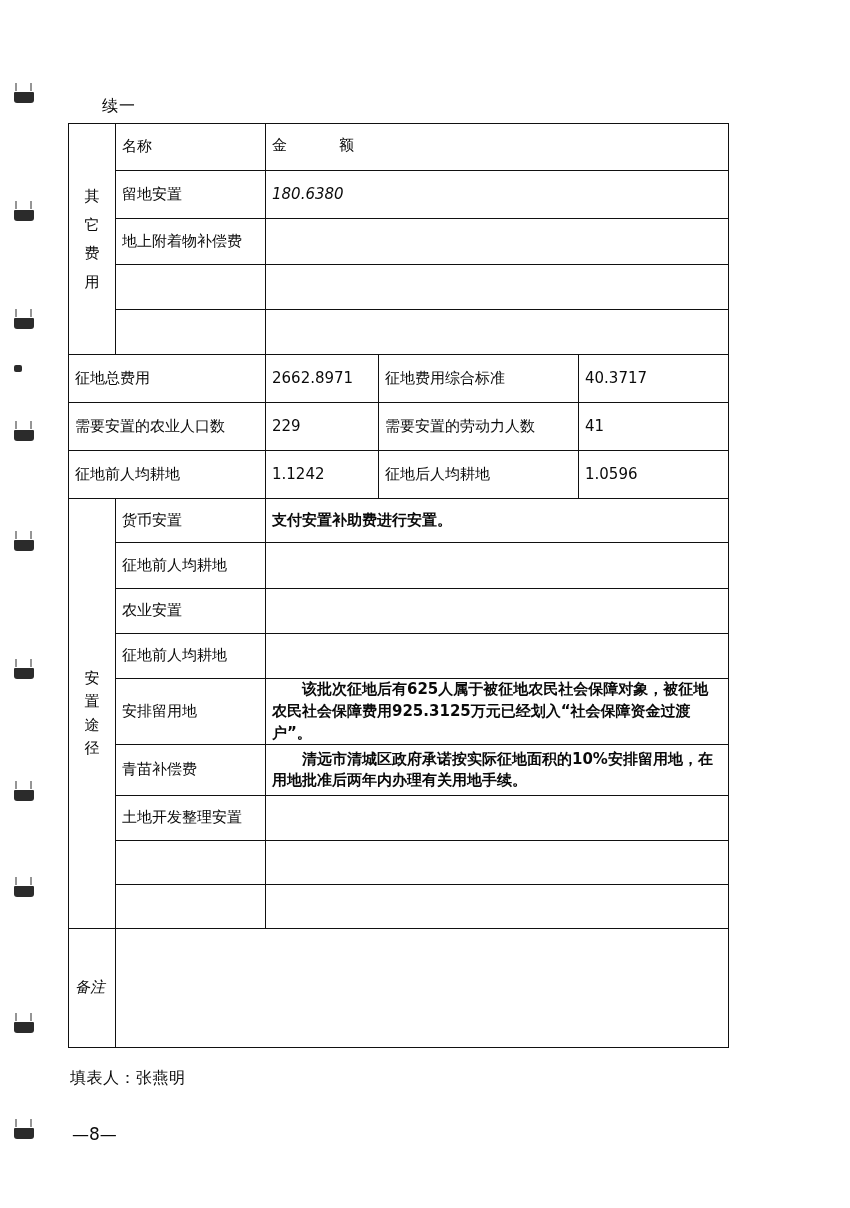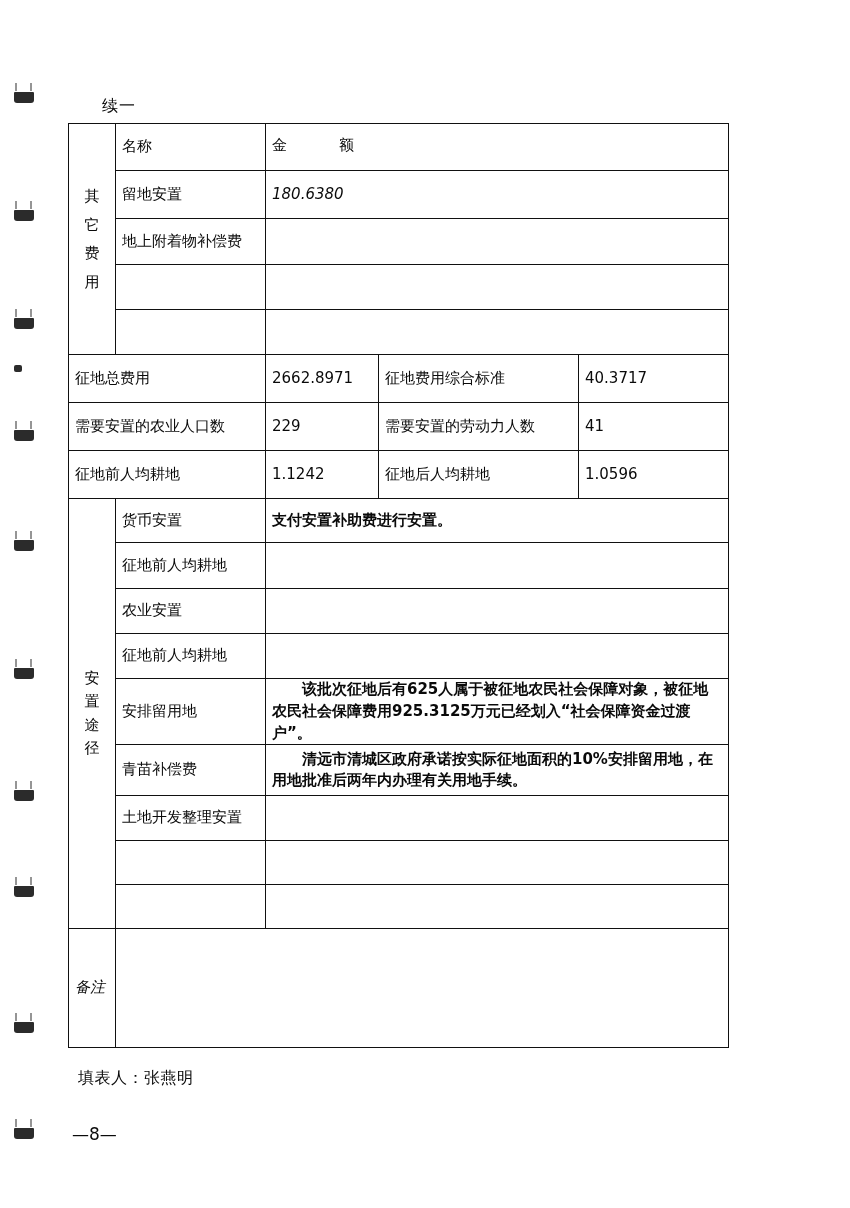--- a/index.html
+++ b/index.html
@@ -121,21 +121,21 @@
     line-height: 1.5;
     font-size: 15px;
     font-weight: bold;
   }
   td.body-text .indent { text-indent: 2em; display: block; }
 
   .note-cell { height: 118px; font-style: italic; }
 
   .filler {
     position: absolute;
-    left: 78px;
+    left: 70px;
     top: 1068px;
     font-size: 16px;
     letter-spacing: 0.5px;
     white-space: nowrap;
     text-align: center;
   }
 
   .pagenum {
     position: absolute;
     left: 72px;

